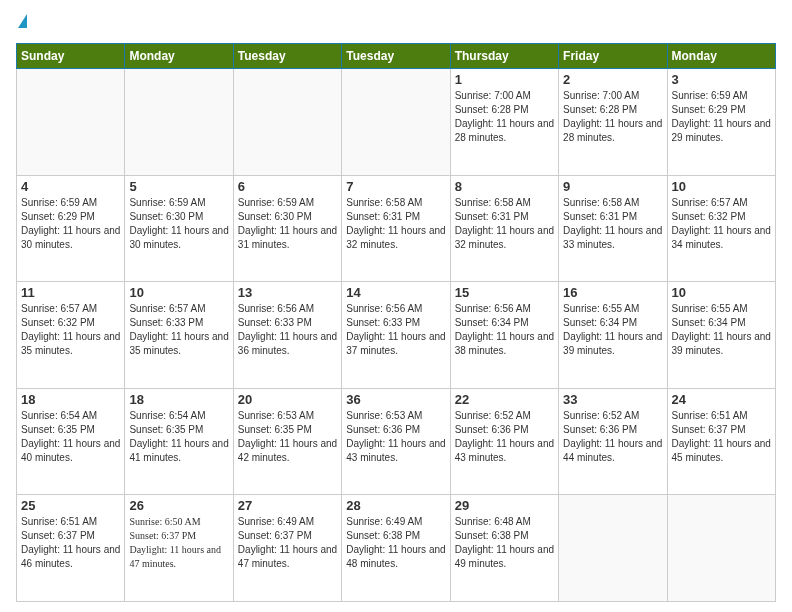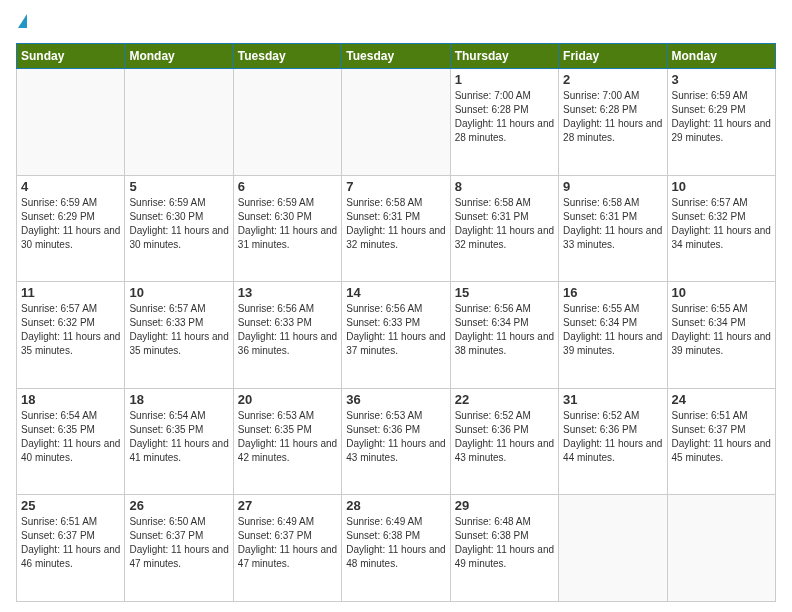--- a/index.html
+++ b/index.html
@@ -264,42 +264,42 @@
 Sunset: 6:36 PM
 Daylight: 11 hours and 43 minutes.</div>
           </td>
           <td>
             <span class="day-num">22</span>
             <div class="day-info" style="white-space: pre-line;">Sunrise: 6:52 AM
 Sunset: 6:36 PM
 Daylight: 11 hours and 43 minutes.</div>
           </td>
           <td>
-            <span class="day-num">31</span>
+            <span class="day-num">33</span>
             <div class="day-info" style="white-space: pre-line;">Sunrise: 6:52 AM
 Sunset: 6:36 PM
 Daylight: 11 hours and 44 minutes.</div>
           </td>
           <td>
             <span class="day-num">24</span>
             <div class="day-info" style="white-space: pre-line;">Sunrise: 6:51 AM
 Sunset: 6:37 PM
 Daylight: 11 hours and 45 minutes.</div>
           </td>
         </tr>
         <tr>
           <td>
             <span class="day-num">25</span>
             <div class="day-info" style="white-space: pre-line;">Sunrise: 6:51 AM
 Sunset: 6:37 PM
 Daylight: 11 hours and 46 minutes.</div>
           </td>
           <td>
             <span class="day-num">26</span>
-            <div class="day-info" style="white-space: pre-line;">Sunrise: 6:50 AM
+            <div class="day-info" style="white-space: pre-line; font-family: Liberation Serif, serif;">Sunrise: 6:50 AM
 Sunset: 6:37 PM
 Daylight: 11 hours and 47 minutes.</div>
           </td>
           <td>
             <span class="day-num">27</span>
             <div class="day-info" style="white-space: pre-line;">Sunrise: 6:49 AM
 Sunset: 6:37 PM
 Daylight: 11 hours and 47 minutes.</div>
           </td>
           <td>

